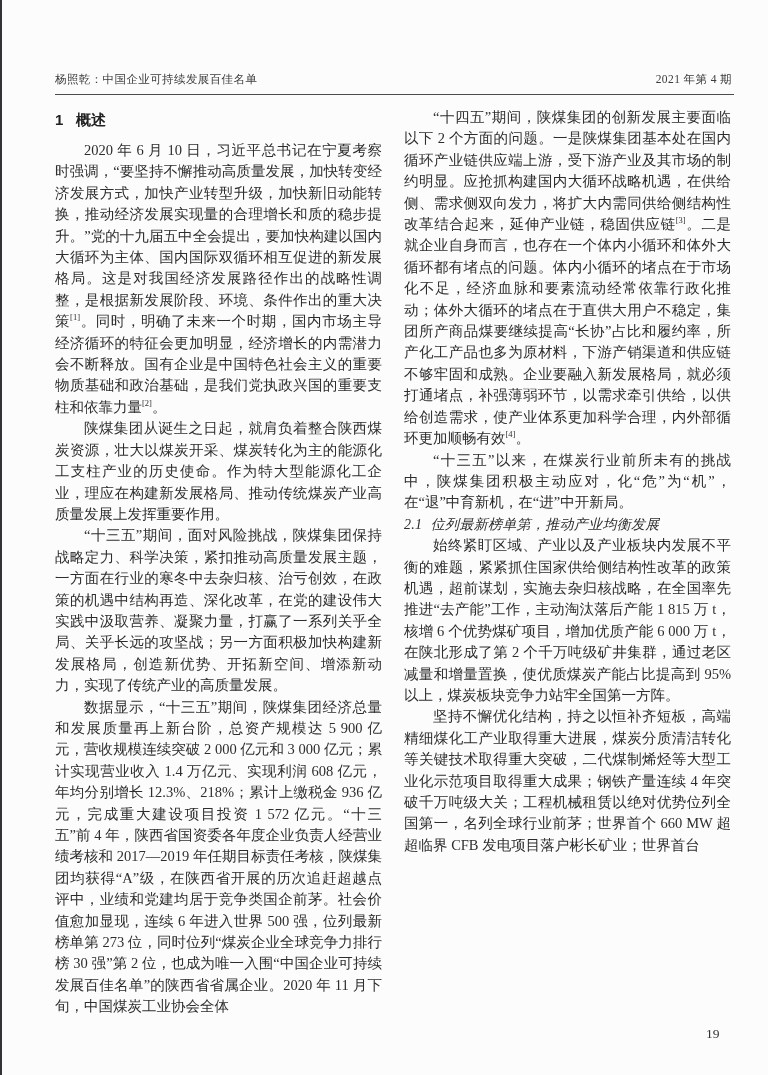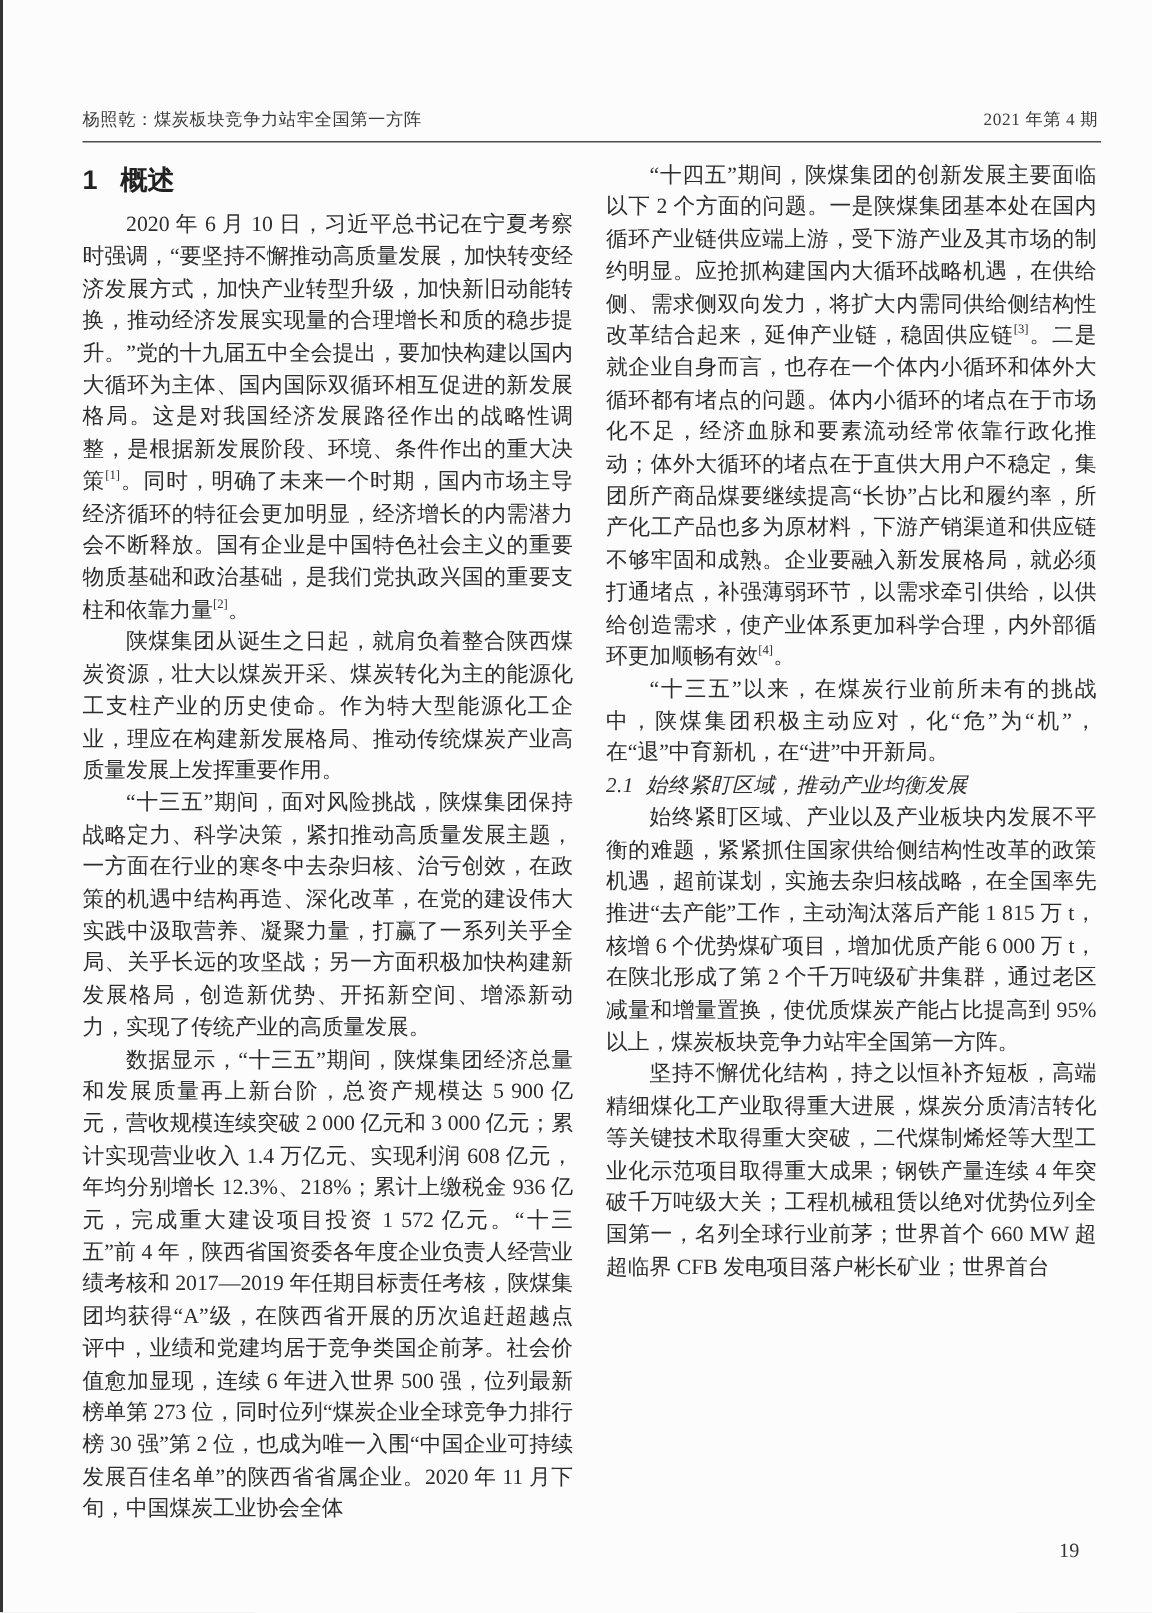--- a/index.html
+++ b/index.html
@@ -27,21 +27,21 @@
   .content{
     position:absolute;left:55px;top:107px;width:677px;
     display:flex;gap:22px;
   }
   .col{
     width:327px;
     font-size:14.5px;line-height:21.4px;
     text-align:justify;
   }
   .h1{
-    font-size:18px;font-weight:bold;color:#222;
+    font-size:15px;font-weight:bold;color:#222;
     margin:13px 0 9px;line-height:22px;
     font-family:"Liberation Sans","DejaVu Sans",sans-serif;
   }
   .col .h1:first-child{margin-top:2px;}
   .h2{
     font-size:14px;font-weight:400;font-style:italic;color:#2d2d2d;
     margin:0;line-height:21.4px;letter-spacing:.3px;
   }
   .hnum{margin-right:.85em;}
   .h2 .hnum{margin-right:.6em;}
@@ -53,36 +53,36 @@
     text-align:left;font-size:13.5px;color:#333;
   }
 </style>
 </head>
 <body>
 
 <div class="page">
   <div class="scan-edge"></div>
 
   <div class="page-header">
-    <span>杨照乾：煤炭板块竞争力站牢全国第一方阵</span>
+    <span>杨照乾：中国企业可持续发展百佳名单</span>
     <span>2021 年第 4 期</span>
   </div>
   <div class="header-rule"></div>
 
   <div class="content">
     <div class="col">
         <h2 class="h1"><span class="hnum">1</span><span>概述</span></h2>
         <p class="para">2020 年 6 月 10 日，习近平总书记在宁夏考察时强调，“要坚持不懈推动高质量发展，加快转变经济发展方式，加快产业转型升级，加快新旧动能转换，推动经济发展实现量的合理增长和质的稳步提升。”党的十九届五中全会提出，要加快构建以国内大循环为主体、国内国际双循环相互促进的新发展格局。这是对我国经济发展路径作出的战略性调整，是根据新发展阶段、环境、条件作出的重大决策<sup class="cite">[1]</sup>。同时，明确了未来一个时期，国内市场主导经济循环的特征会更加明显，经济增长的内需潜力会不断释放。国有企业是中国特色社会主义的重要物质基础和政治基础，是我们党执政兴国的重要支柱和依靠力量<sup class="cite">[2]</sup>。</p>
         <p class="para">陕煤集团从诞生之日起，就肩负着整合陕西煤炭资源，壮大以煤炭开采、煤炭转化为主的能源化工支柱产业的历史使命。作为特大型能源化工企业，理应在构建新发展格局、推动传统煤炭产业高质量发展上发挥重要作用。</p>
         <p class="para">“十三五”期间，面对风险挑战，陕煤集团保持战略定力、科学决策，紧扣推动高质量发展主题，一方面在行业的寒冬中去杂归核、治亏创效，在政策的机遇中结构再造、深化改革，在党的建设伟大实践中汲取营养、凝聚力量，打赢了一系列关乎全局、关乎长远的攻坚战；另一方面积极加快构建新发展格局，创造新优势、开拓新空间、增添新动力，实现了传统产业的高质量发展。</p>
         <p class="para">数据显示，“十三五”期间，陕煤集团经济总量和发展质量再上新台阶，总资产规模达 5 900 亿元，营收规模连续突破 2 000 亿元和 3 000 亿元；累计实现营业收入 1.4 万亿元、实现利润 608 亿元，年均分别增长 12.3%、218%；累计上缴税金 936 亿元，完成重大建设项目投资 1 572 亿元。“十三五”前 4 年，陕西省国资委各年度企业负责人经营业绩考核和 2017—2019 年任期目标责任考核，陕煤集团均获得“A”级，在陕西省开展的历次追赶超越点评中，业绩和党建均居于竞争类国企前茅。社会价值愈加显现，连续 6 年进入世界 500 强，位列最新榜单第 273 位，同时位列“煤炭企业全球竞争力排行榜 30 强”第 2 位，也成为唯一入围“中国企业可持续发展百佳名单”的陕西省省属企业。2020 年 11 月下旬，中国煤炭工业协会全体</p>
       </div>
     <div class="col">
         <p class="para">“十四五”期间，陕煤集团的创新发展主要面临以下 2 个方面的问题。一是陕煤集团基本处在国内循环产业链供应端上游，受下游产业及其市场的制约明显。应抢抓构建国内大循环战略机遇，在供给侧、需求侧双向发力，将扩大内需同供给侧结构性改革结合起来，延伸产业链，稳固供应链<sup class="cite">[3]</sup>。二是就企业自身而言，也存在一个体内小循环和体外大循环都有堵点的问题。体内小循环的堵点在于市场化不足，经济血脉和要素流动经常依靠行政化推动；体外大循环的堵点在于直供大用户不稳定，集团所产商品煤要继续提高“长协”占比和履约率，所产化工产品也多为原材料，下游产销渠道和供应链不够牢固和成熟。企业要融入新发展格局，就必须打通堵点，补强薄弱环节，以需求牵引供给，以供给创造需求，使产业体系更加科学合理，内外部循环更加顺畅有效<sup class="cite">[4]</sup>。</p>
         <p class="para">“十三五”以来，在煤炭行业前所未有的挑战中，陕煤集团积极主动应对，化“危”为“机”，在“退”中育新机，在“进”中开新局。</p>
-        <h3 class="h2"><span class="hnum">2.1</span><span>始终紧盯区域，推动产业均衡发展</span></h3>
+        <h3 class="h2"><span class="hnum">2.1</span><span>位列最新榜单第，推动产业均衡发展</span></h3>
         <p class="para">始终紧盯区域、产业以及产业板块内发展不平衡的难题，紧紧抓住国家供给侧结构性改革的政策机遇，超前谋划，实施去杂归核战略，在全国率先推进“去产能”工作，主动淘汰落后产能 1 815 万 t，核增 6 个优势煤矿项目，增加优质产能 6 000 万 t，在陕北形成了第 2 个千万吨级矿井集群，通过老区减量和增量置换，使优质煤炭产能占比提高到 95%以上，煤炭板块竞争力站牢全国第一方阵。</p>
         <p class="para">坚持不懈优化结构，持之以恒补齐短板，高端精细煤化工产业取得重大进展，煤炭分质清洁转化等关键技术取得重大突破，二代煤制烯烃等大型工业化示范项目取得重大成果；钢铁产量连续 4 年突破千万吨级大关；工程机械租赁以绝对优势位列全国第一，名列全球行业前茅；世界首个 660 MW 超超临界 CFB 发电项目落户彬长矿业；世界首台</p>
       </div>
   </div>
 
   <div class="pageno">19</div>
 </div>
 
 </body></html>

